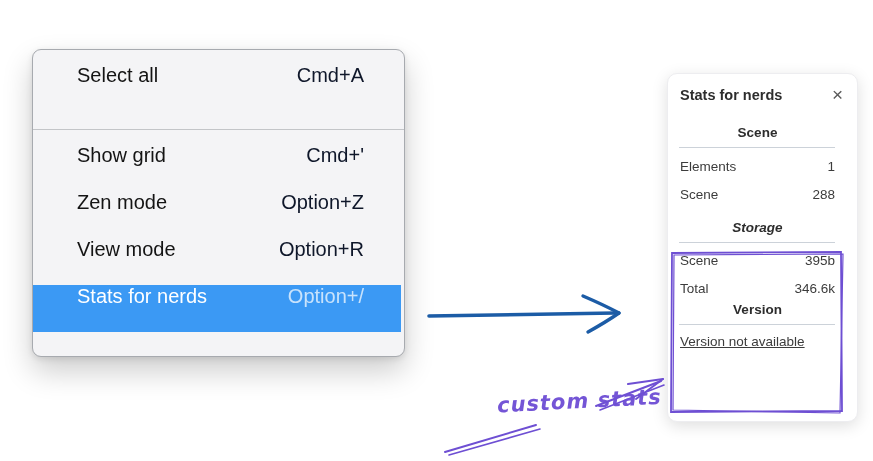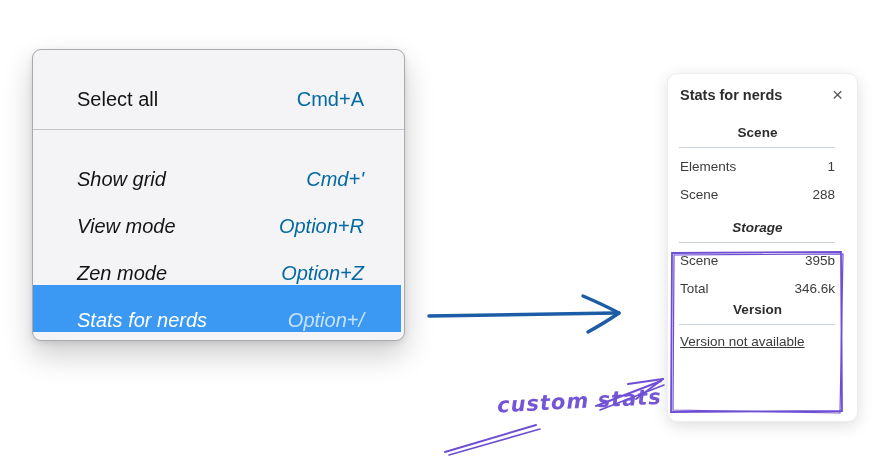--- a/index.html
+++ b/index.html
@@ -8,26 +8,26 @@
   .stage { position:relative; width:873px; height:461px; }
 
   
   .menu {
     position:absolute; left:32px; top:49px; width:373px;
     background:#f4f4f6; border:1px solid #a7aaaf; border-radius:9px;
     box-shadow:0 14px 30px rgba(0,0,0,0.20), 0 2px 6px rgba(0,0,0,0.10);
     overflow:hidden;
   }
   .menu-section-1 { padding:14px 0 18px; }
-  .menu-section-2 { padding:14px 0 8px;font-style:italic; }
+  .menu-section-2 { padding:14px 0 24px; }
   .menu-item {
-    height:47px; display:flex; align-items:flex-end; justify-content:space-between;
+    height:47px; display:flex; align-items:flex-start; justify-content:space-between;
     padding:0 40px 0 44px; font-size:20px; color:#141414; cursor:default;
   }
-  .menu-item .shortcut { color:#0369a1; }
+  .menu-item .shortcut { color:#0f172a; }
   .menu-item.highlighted {
     background:#3b99f4; color:#ffffff; margin-right:3px; padding-right:37px;
   }
   .menu-item.highlighted .shortcut { color:rgba(255,255,255,0.72); }
   .menu-separator { height:1px; background:#c3c5c8; }
 
   
   .stats-panel {
     position:absolute; left:667px; top:73px; width:191px; height:349px;
     background:#ffffff; border:1px solid #ededf0; border-radius:10px;
@@ -80,26 +80,26 @@
         <span class="shortcut">Cmd+A</span>
       </div>
     </div>
     <div class="menu-separator"></div>
     <div class="menu-section-2">
       <div class="menu-item">
         <span>Show grid</span>
         <span class="shortcut">Cmd+'</span>
       </div>
       <div class="menu-item">
+        <span>Zen mode</span>
+        <span class="shortcut">Option+Z</span>
+      </div>
+      <div class="menu-item">
         <span>View mode</span>
         <span class="shortcut">Option+R</span>
-      </div>
-      <div class="menu-item">
-        <span>Zen mode</span>
-        <span class="shortcut">Option+Z</span>
       </div>
       <div class="menu-item highlighted">
         <span>Stats for nerds</span>
         <span class="shortcut">Option+/</span>
       </div>
     </div>
   </div>
 
   <div class="stats-panel">
     <div class="panel-header">

